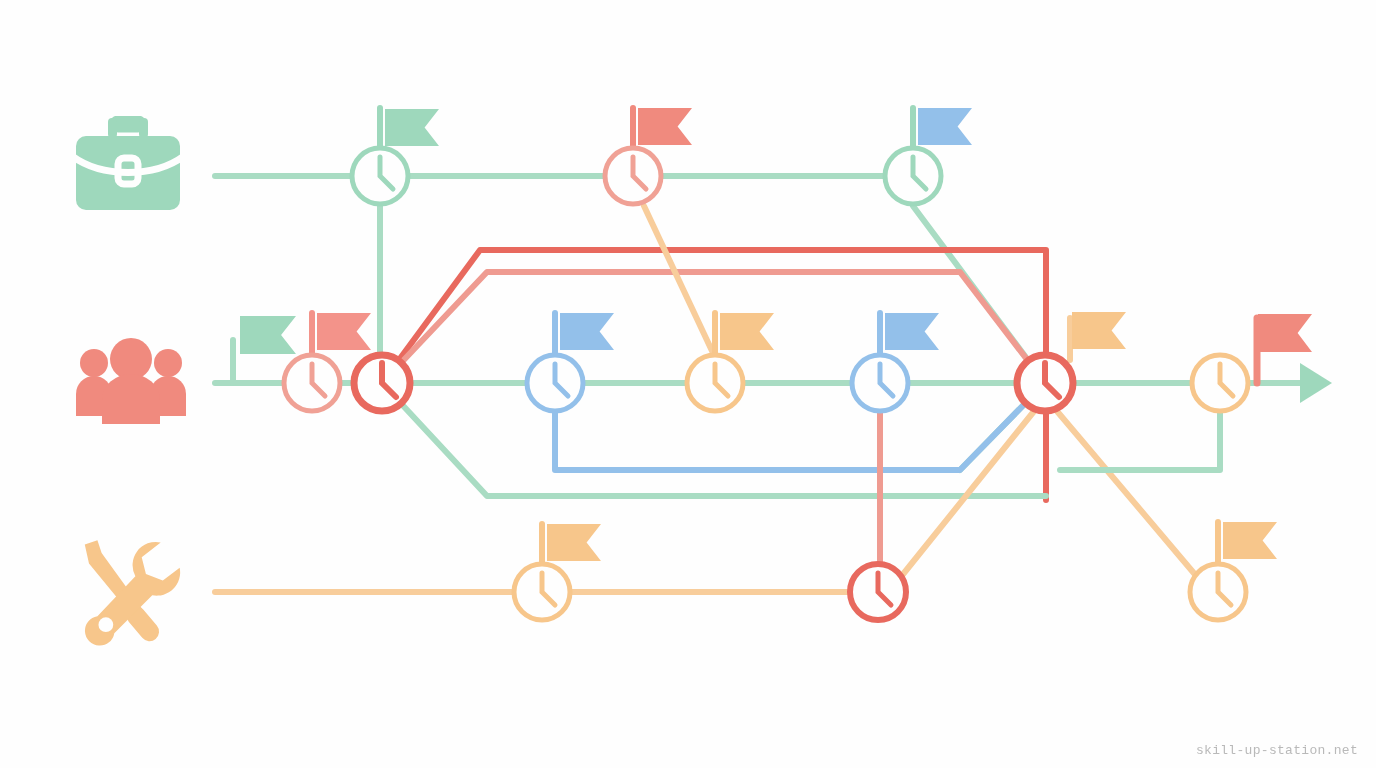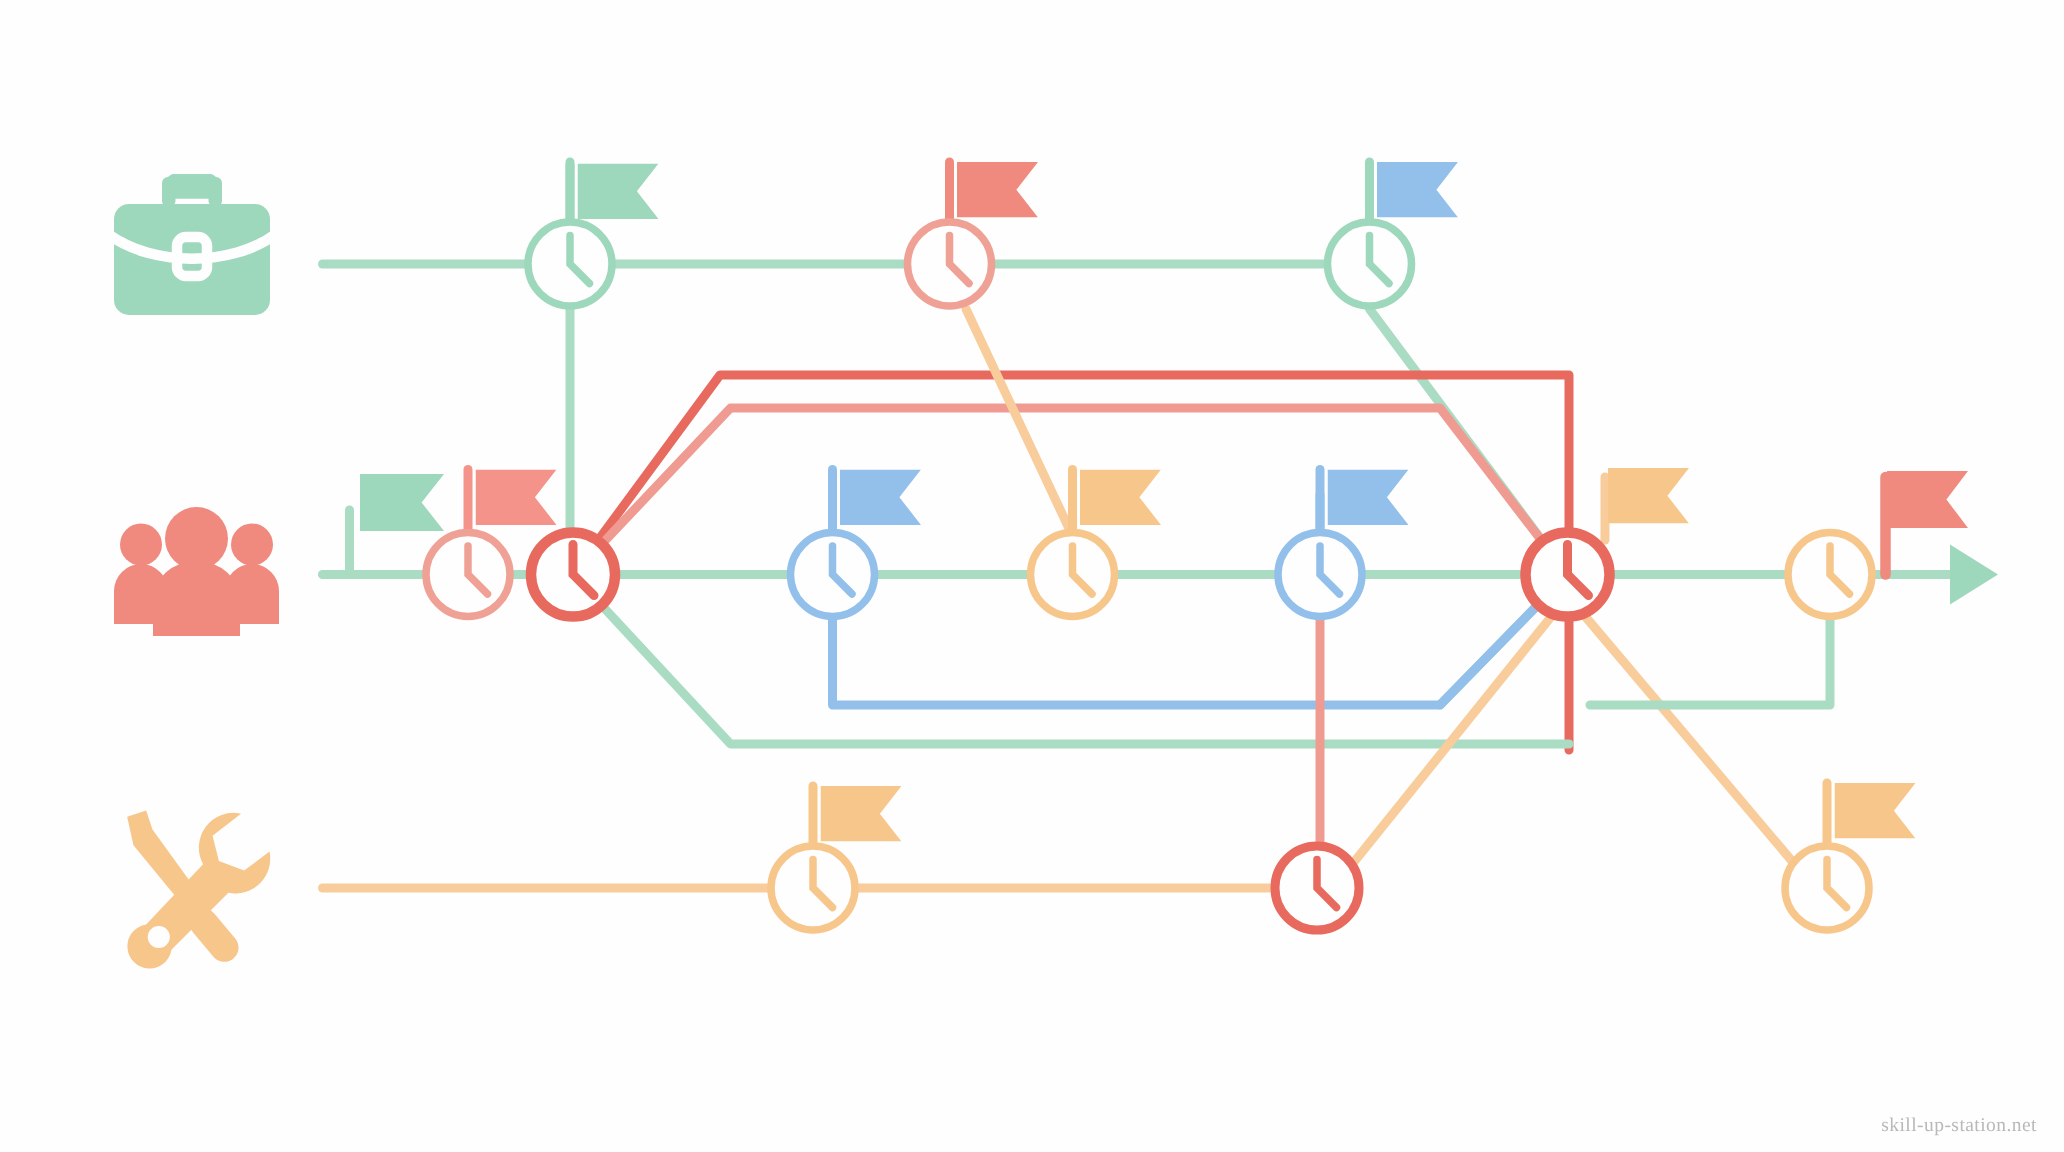--- a/index.html
+++ b/index.html
@@ -8,21 +8,21 @@
     width:1376px;height:768px;overflow:hidden;
     font-family:"Liberation Sans","DejaVu Sans",sans-serif;
     background:#fefefe;
     position:relative;
   }
   #canvas-wrap{position:absolute;inset:0;}
   svg#roadmap{display:block;width:1376px;height:768px;}
   .wm{
     position:absolute;right:18px;bottom:10px;
     font-size:13px;color:#b9b9b9;letter-spacing:.3px;
-    font-family:Liberation Serif, serif;
+    font-family:Liberation Mono, monospace;
     user-select:none;
     text-align:right;
   }
 </style>
 </head>
 <body>
 
 <div id="canvas-wrap">
 <svg id="roadmap" viewBox="0 0 1376 768" xmlns="http://www.w3.org/2000/svg">
 

